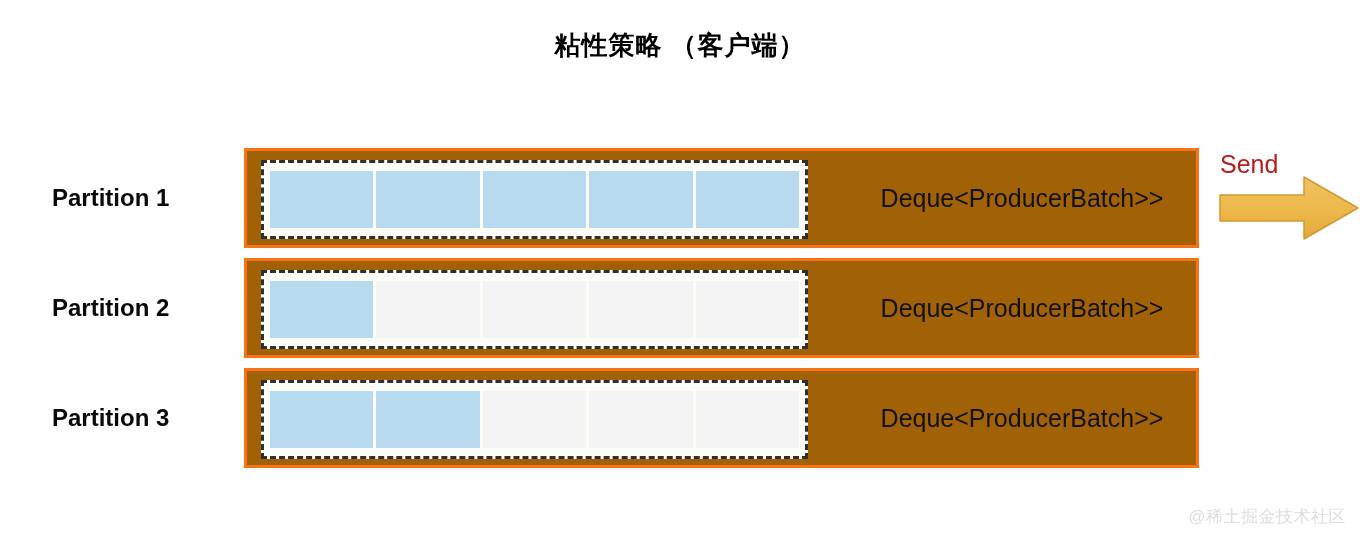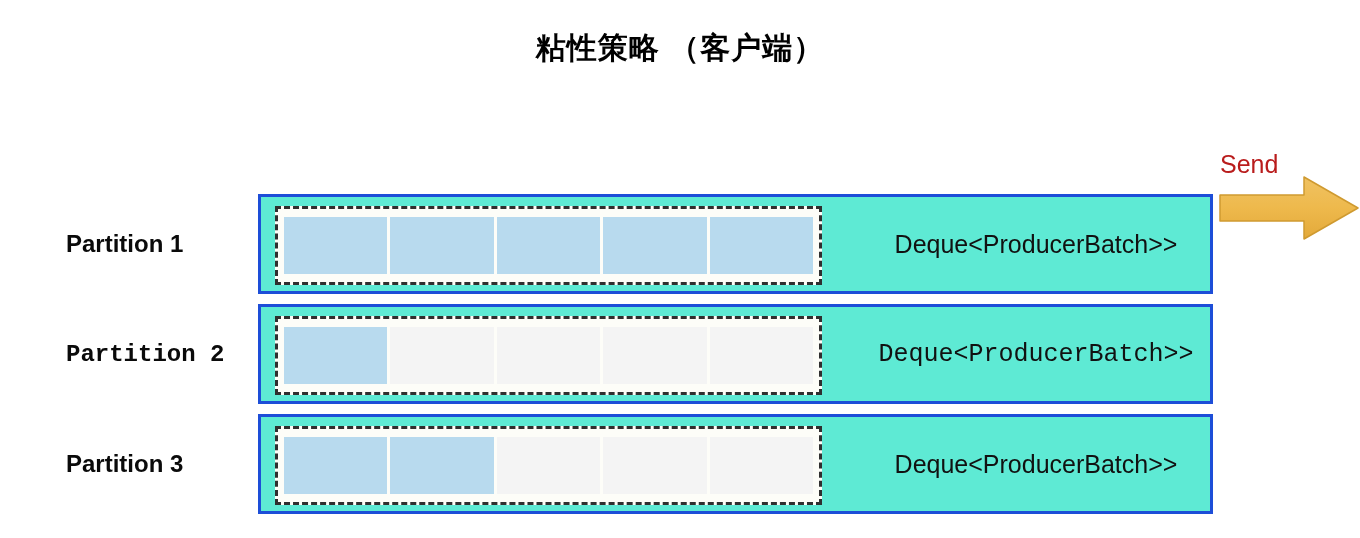--- a/index.html
+++ b/index.html
@@ -23,37 +23,36 @@
     height: 538px;
   }
 
   
   .title {
     position: absolute;
     left: 0;
     top: 28px;
     width: 1360px;
     text-align: center;
-    font-size: 30px;
+    font-size: 26px;
     font-weight: bold;
     color: #000000;
     letter-spacing: 1px;
     white-space: pre;
   }
 
   
   .row {
     position: absolute;
-    left: 258px;
+    left: 244px;
     width: 955px;
     height: 100px;
-    margin-top: 46px;
   }
   .row-1 { top: 148px; }
-  .row-2 { top: 258px; font-family: Liberation Mono, monospace; }
+  .row-2 { top: 258px; }
   .row-3 { top: 368px; border-radius: 8px; }
 
   .row-label {
     position: absolute;
     left: -200px;
     top: 0;
     width: 180px;
     height: 100px;
     display: flex;
     align-items: center;
@@ -66,22 +65,22 @@
     white-space: nowrap;
   }
 
   .green-box {
     position: absolute;
     left: 0;
     top: 0;
     width: 100%;
     height: 100%;
     box-sizing: border-box;
-    background: #5eead4;
-    border: 3px solid #1d4ed8;
+    background: #a16207;
+    border: 3px solid #f97316;
   }
 
   .dashed-box {
     position: absolute;
     left: 14px;
     top: 9px;
     width: 547px;
     height: 79px;
     box-sizing: border-box;
     border: 3px dashed #2f2f2f;
@@ -217,14 +216,15 @@
         <linearGradient id="arrowGrad" x1="0" y1="0" x2="0" y2="1">
           <stop offset="0%" stop-color="#f0c262"></stop>
           <stop offset="50%" stop-color="#eeb94c"></stop>
           <stop offset="100%" stop-color="#e3a93a"></stop>
         </linearGradient>
       </defs>
       <path d="M2,21 L86,21 L86,3 L140,34 L86,65 L86,47 L2,47 Z" fill="url(#arrowGrad)" stroke="#cf9a30" stroke-width="1.5" stroke-linejoin="round"></path>
     </svg>
   </div>
 
+  <div class="watermark">@稀土掘金技术社区</div>
 
 </div>
 
 </body></html>

